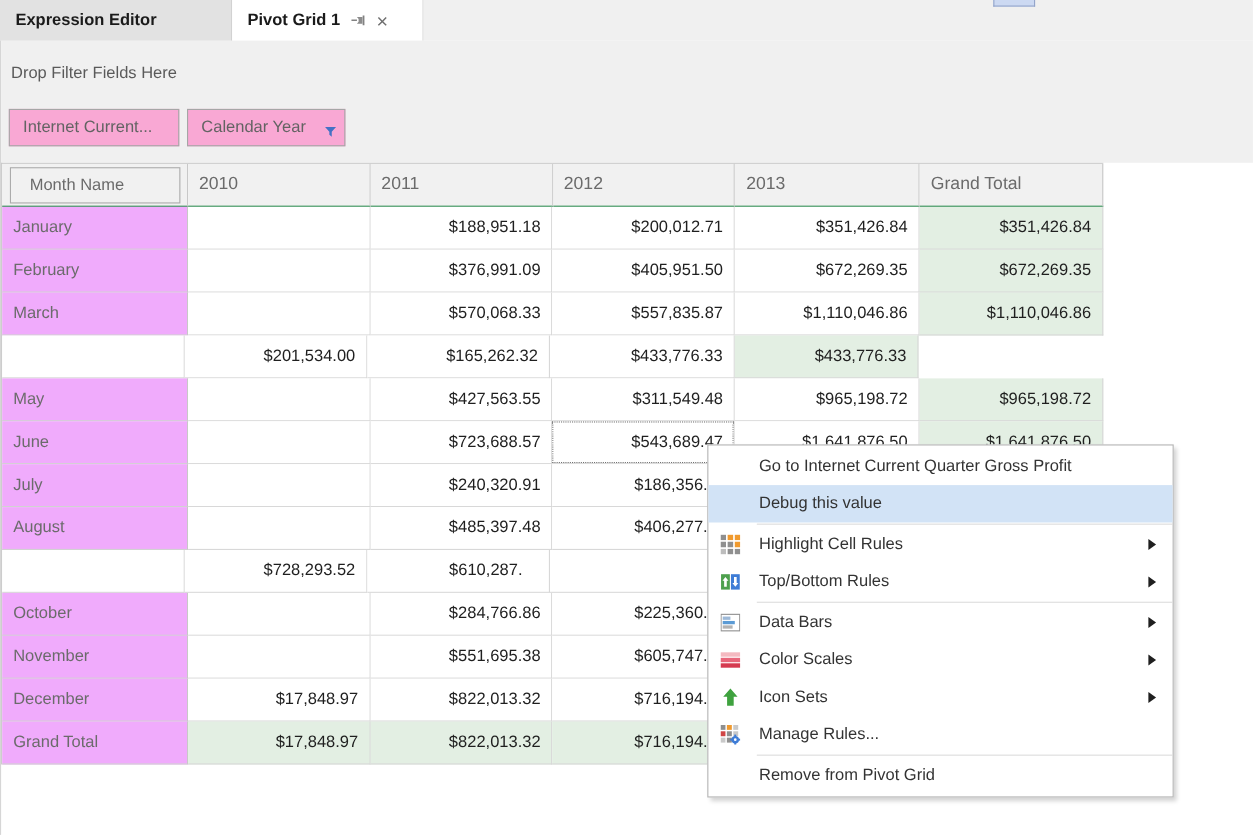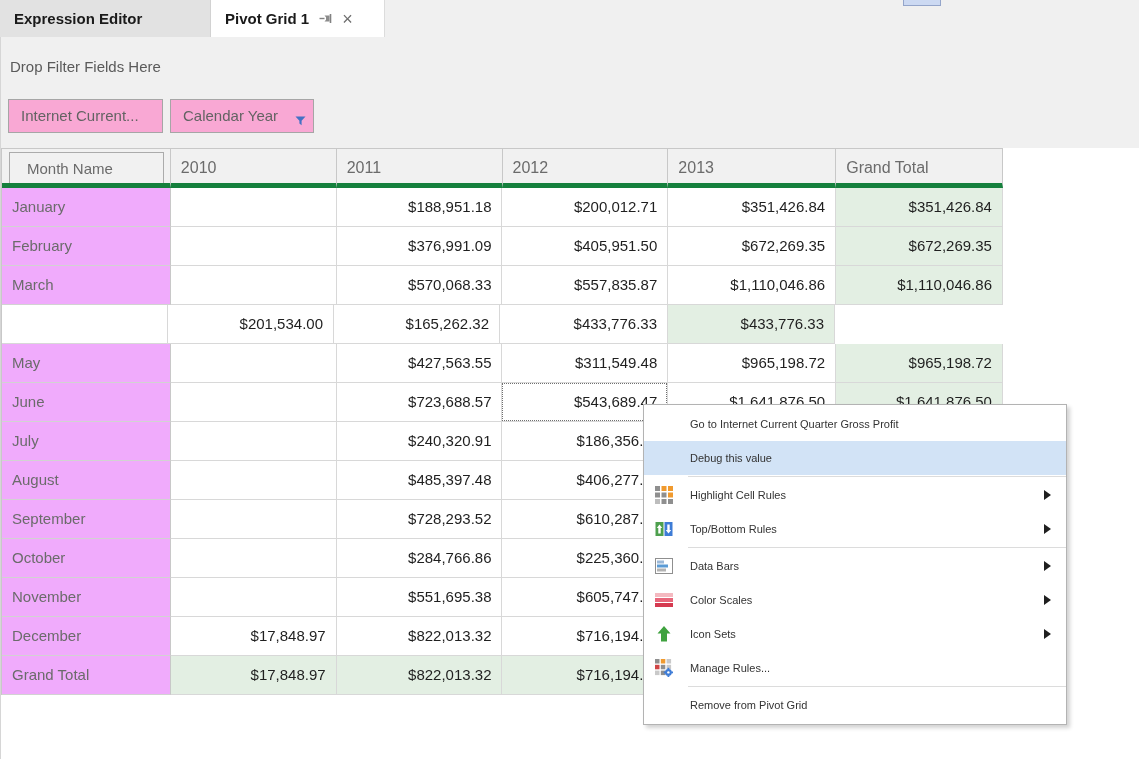--- a/index.html
+++ b/index.html
@@ -30,41 +30,41 @@
             font-size:15px; color:#636363; line-height:32px; padding-left:12px; background:#f9a8d4; }
   .ffield.f0 { left:7px; width:155px; }
   .ffield.f1 { left:169px; width:144px; }
   .funnel-icon { position:absolute; right:7px; top:5px; }
 
   
   .pgrid { position:absolute; left:1px; top:148px; width:1002px;
            border-top:1px solid #c8c8c8; border-left:1px solid #c8c8c8; background:#fff; }
   .prow { display:flex; height:39px; }
   .pcell { height:39px; line-height:38px; font-size:15px; overflow:hidden; white-space:nowrap; position:relative; }
-  .hrow .pcell { background:#f1f1f1; border-right:1px solid #c8c8c8; border-bottom:5px solid #15803d;
+  .hrow .pcell { background:#f1f1f1; border-right:1px solid #c8c8c8; border-bottom:1px solid #15803d;
                  color:#6b6b6b; font-size:16px; padding-left:10px; }
   .hrow .pcell.c0 { padding-left:0; }
   .c0 { width:169px; } .c1 { width:166px; } .c2 { width:166px; } .c3 { width:166px; }
   .c4 { width:168px; } .c5 { width:167px; }
   .rowhdr { background:#f0abfc; border-right:1px solid #c8c8c8; border-bottom:1px solid #d2d2d2;
             color:#6b6b6b; padding-left:10px; }
   .dcell { background:#ffffff; border-right:1px solid #d8d8d8; border-bottom:1px solid #d8d8d8;
            color:#1f1f1f; text-align:right; padding-right:10px; }
   .dcell.total { background:#e3efe3; }
   .dcell.clip { padding-right:24px; }
   .dcell.focused::after { content:""; position:absolute; inset:0; border:1px dotted #6f6f6f; pointer-events:none; }
   .month-name-btn { position:absolute; left:7px; top:3px; width:155px; height:33px;
                     border:1px solid #ababab; background:#f1f1f1; color:#6a6a6a;
                     font-size:15px; line-height:31px; padding-left:17px; }
 
   
   .ctxmenu { position:absolute; left:643px; top:404px; width:424px; background:#ffffff;
              border:1px solid #b3b3b3; box-shadow:3px 3px 4px rgba(0,0,0,0.18); padding:2px 0; z-index:20; }
   .mi { position:relative; height:34px; line-height:34px; padding-left:46px;
-        font-size:11px; color:#333333; white-space:nowrap; }
+        font-size:15px; color:#333333; white-space:nowrap; }
   .mi.hl { background:#d2e3f6; }
   .mi .ico { position:absolute; left:11px; top:50%; transform:translateY(-50%); width:18px; height:18px; }
   .mi .ico svg { display:block; }
   .mi .sub-arrow { position:absolute; right:15px; top:50%; transform:translateY(-50%);
                    width:0; height:0; border-left:7px solid #1f1f1f;
                    border-top:5px solid transparent; border-bottom:5px solid transparent; }
   .msep { height:1px; background:#dcdcdc; margin:1px 0 1px 44px; }
 </style>
 </head>
 <body>
@@ -174,21 +174,20 @@
     </div>
     <div class="prow">
       <div class="pcell c0 rowhdr">August</div>
       <div class="pcell c1 dcell"></div>
       <div class="pcell c2 dcell">$485,397.48</div>
       <div class="pcell c3 dcell clip">$406,277.</div>
       <div class="pcell c4 dcell"></div>
       <div class="pcell c5 dcell total"></div>
     </div>
     <div class="prow">
-      <div class="pcell c0 rowhdr">September</div>
       <div class="pcell c1 dcell"></div>
       <div class="pcell c2 dcell">$728,293.52</div>
       <div class="pcell c3 dcell clip">$610,287.</div>
       <div class="pcell c4 dcell"></div>
       <div class="pcell c5 dcell total"></div>
     </div>
     <div class="prow">
       <div class="pcell c0 rowhdr">October</div>
       <div class="pcell c1 dcell"></div>
       <div class="pcell c2 dcell">$284,766.86</div>

